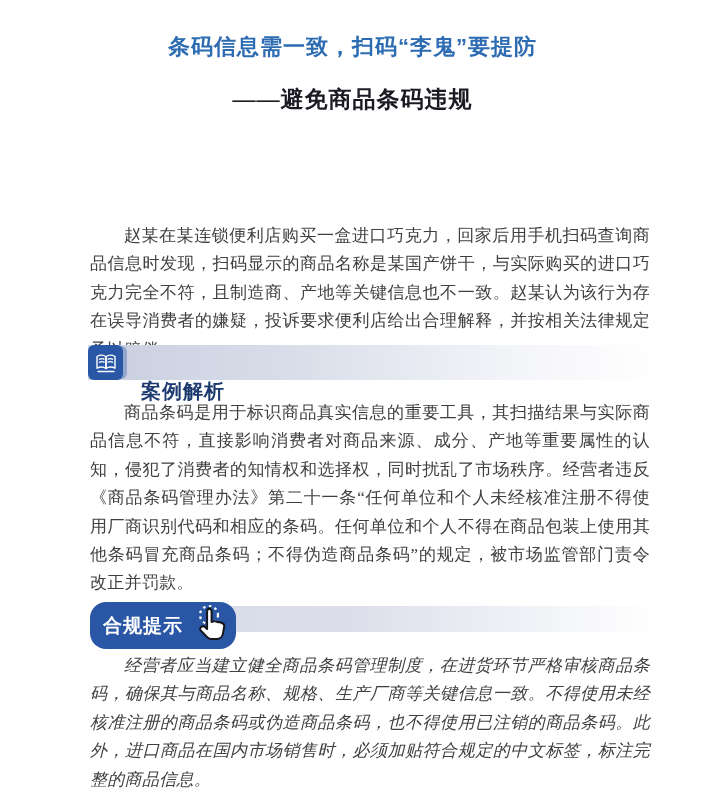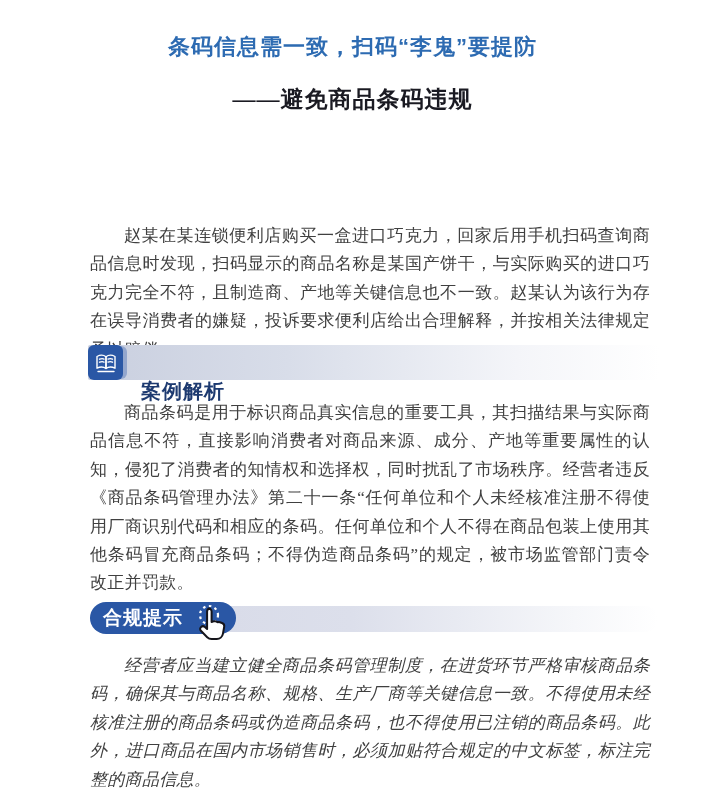--- a/index.html
+++ b/index.html
@@ -49,21 +49,21 @@
     font-weight:bold;font-size:20px;color:#1d3a70;letter-spacing:1px;margin-top:29px;
   }
 
   
   .tips-bar{
     position:absolute;left:102px;top:606px;width:556px;height:26px;
     background:linear-gradient(to right,#d6d9e7 0%,#dcdfeb 45%,#f6f7fa 85%,#ffffff 100%);
     border-radius:0 13px 13px 0;
   }
   .tips-pill{
-    position:absolute;left:90px;top:602px;width:146px;height:32px;
+    position:absolute;left:90px;top:602px;width:146px;height:47px;
     background:#2a57a5;border-radius:16px;
     display:flex;align-items:center;justify-content:flex-start;
   }
   .tips-label{
     font-family:"Liberation Sans","DejaVu Sans",sans-serif;
     font-weight:bold;font-size:19px;color:#ffffff;letter-spacing:1px;
     padding-left:13px;
   }
   .hand-icon{position:absolute;left:192px;top:600px;width:50px;height:50px;}
 </style>

